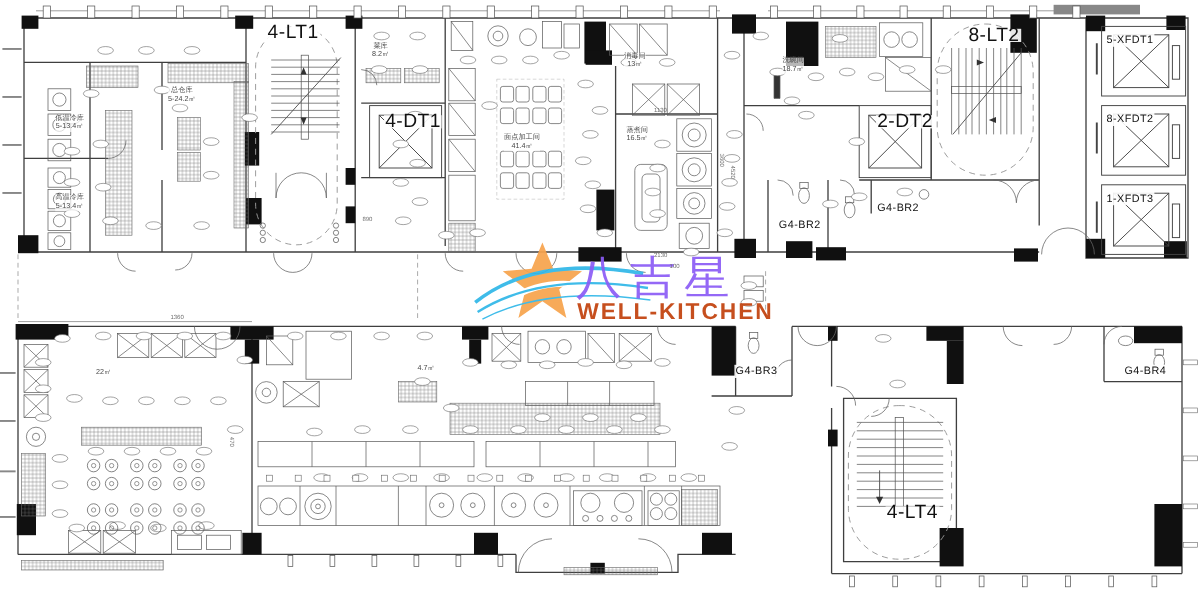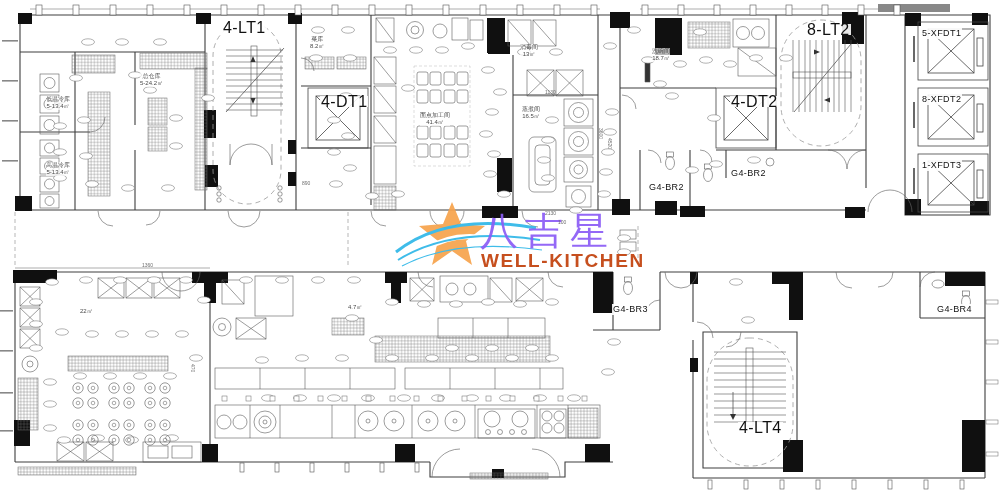--- a/index.html
+++ b/index.html
@@ -632,21 +632,21 @@
     <path d="M402 266 Q455 238 542 250" stroke="#2fb7e8" stroke-width="1.2" fill="none"></path>
   </g>
 </svg>
 
 <div class="lbl wm-cn" style="left:480px;top:206px;">八吉星</div>
 <div class="lbl wm-en" style="left:481px;top:250px;">WELL-KITCHEN</div>
 
 <div class="lbl zl" style="left:222px;top:22px;">4-LT1</div>
 <div class="lbl zl" style="left:320px;top:96px;">4-DT1</div>
 <div class="lbl zl" style="left:806px;top:24px;">8-LT2</div>
-<div class="lbl zl" style="left:730px;top:96px;">4-DT2</div>
+<div class="lbl zl" style="left:730px;top:96px;">2-DT2</div>
 <div class="lbl zl sm" style="left:921px;top:28px;">5-XFDT1</div>
 <div class="lbl zl sm" style="left:921px;top:94px;">8-XFDT2</div>
 <div class="lbl zl sm" style="left:921px;top:160px;">1-XFDT3</div>
 <div class="lbl zl sm" style="left:648px;top:182px;">G4-BR2</div>
 <div class="lbl zl sm" style="left:730px;top:168px;">G4-BR2</div>
 <div class="lbl zl sm" style="left:612px;top:304px;">G4-BR3</div>
 <div class="lbl zl sm" style="left:936px;top:304px;">G4-BR4</div>
 <div class="lbl zl" style="left:738px;top:422px;">4-LT4</div>
 
 <div class="lbl rl" style="left:46px;top:96px;">

